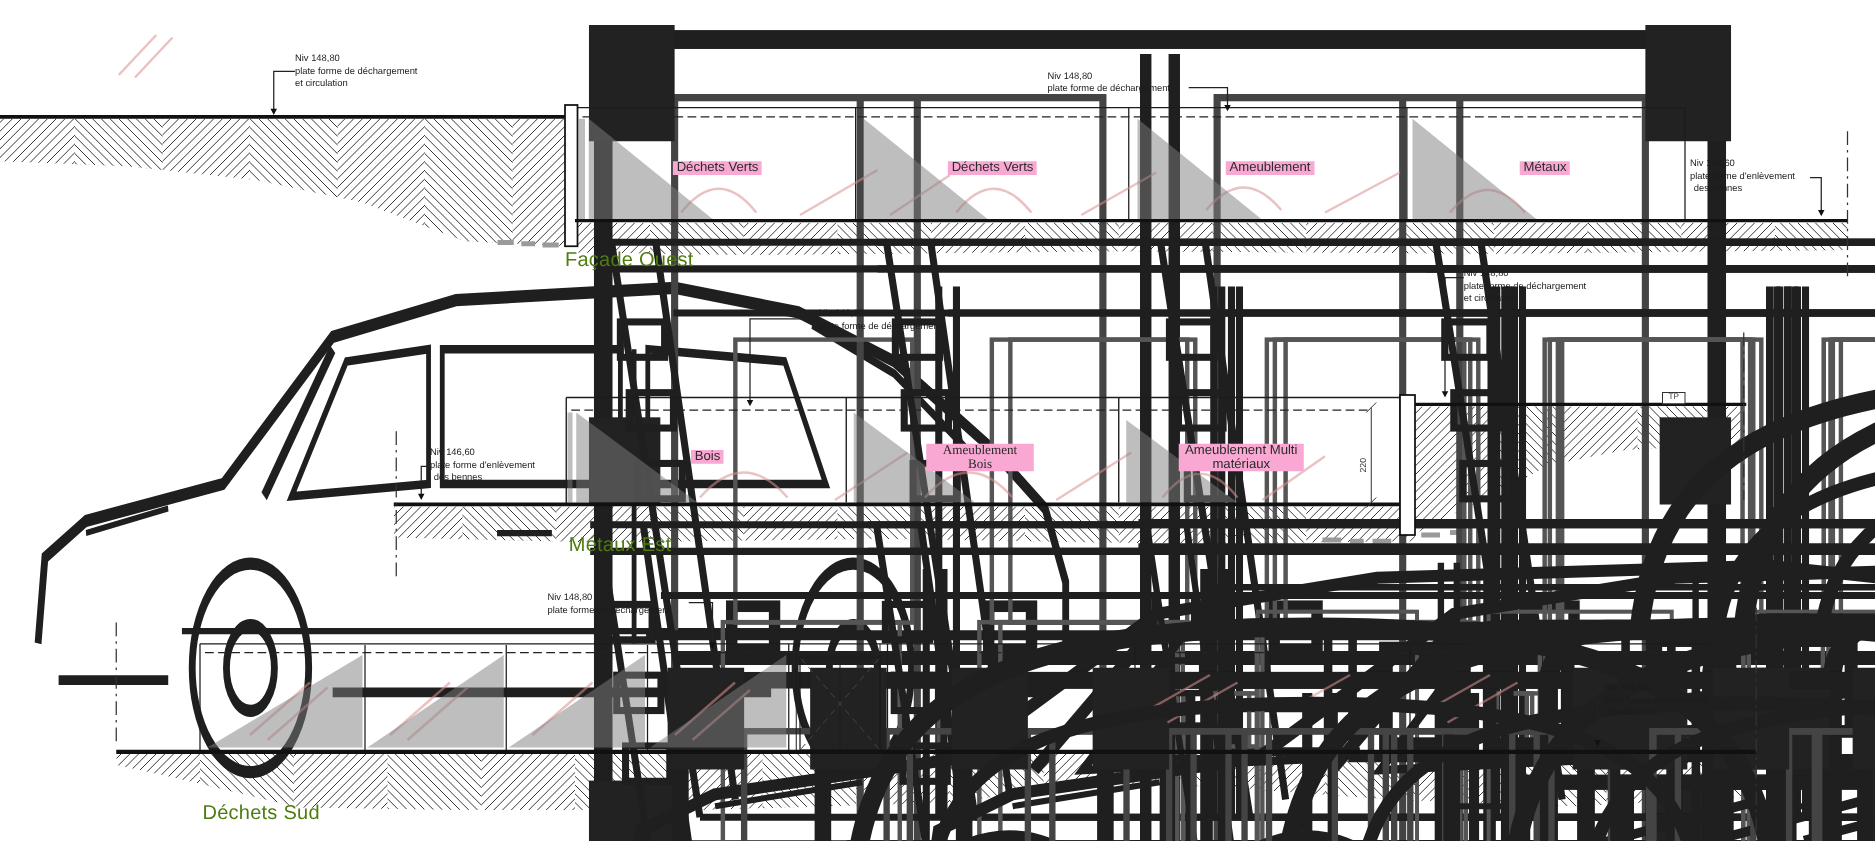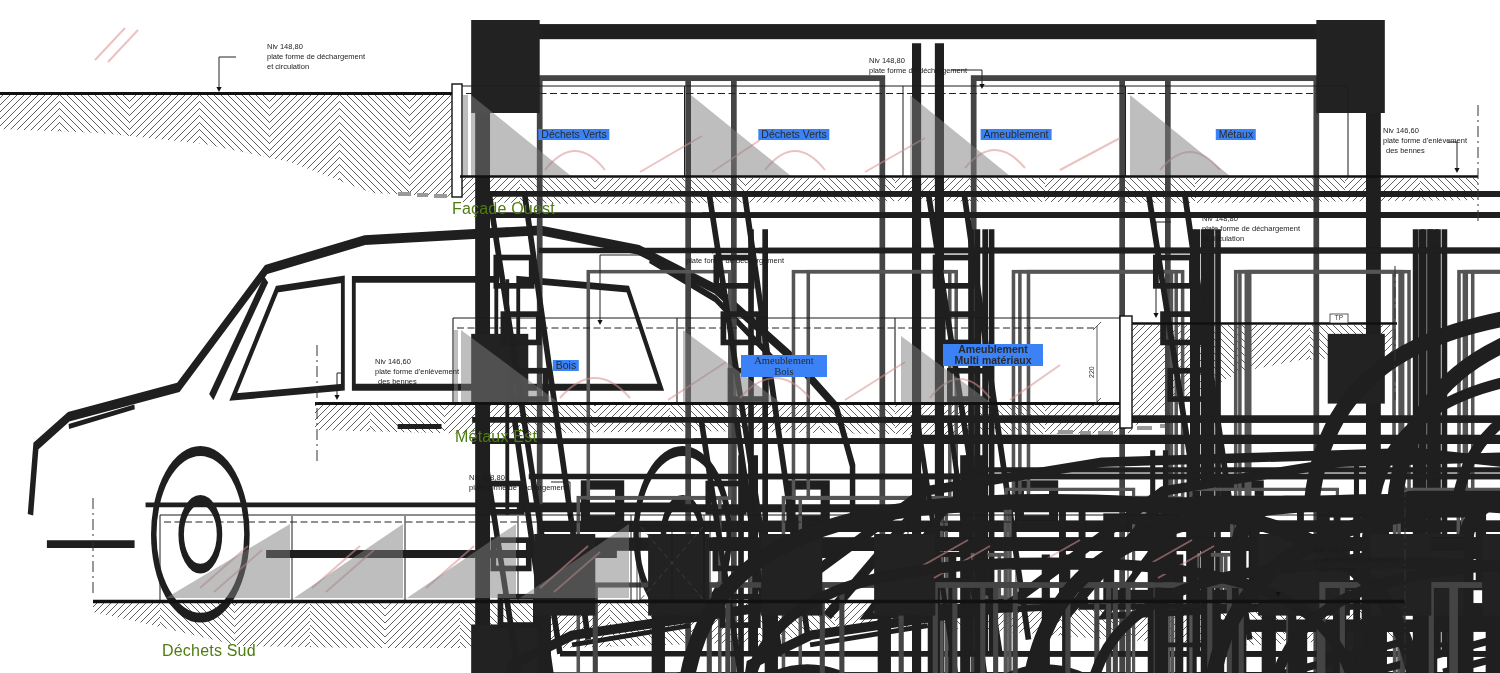--- a/index.html
+++ b/index.html
@@ -1,23 +1,23 @@
 <!DOCTYPE html>
 <html><head>
 <meta charset="utf-8">
 <style>
   html,body{margin:0;padding:0;background:#fff;}
   #stage{position:relative;width:1500px;height:673px;background:#fff;overflow:hidden;
          font-family:"Liberation Sans","DejaVu Sans",sans-serif;}
   #linework{position:absolute;left:0;top:0;}
   .title{position:absolute;font-size:16px;color:#4d7c0f;letter-spacing:.2px;}
   .ann{position:absolute;font-size:7.5px;line-height:10px;color:#1c1c1c;white-space:nowrap;}
-  .ann span{display:block;margin-left:31px;}
+  .ann span{display:block;}
   .ann span.ind{padding-left:3px;}
-  .lbl{position:absolute;transform:translateX(-50%);background:#3b82f6;padding:0 3px;
+  .lbl{position:absolute;transform:translateX(-50%);background:#f9a8d4;padding:0 3px;
        font-size:10.5px;line-height:11px;color:#2a2a2a;text-align:center;}
   .dim{position:absolute;font-size:7px;color:#333;transform:rotate(-90deg);transform-origin:left top;}
   .tp{position:absolute;font-size:6.5px;line-height:8px;color:#333;text-align:center;width:18px;}
 </style>
 </head>
 <body>
 
 <div id="stage">
 
 <svg id="linework" width="1500" height="673" viewBox="0 0 1500 673">
@@ -358,21 +358,21 @@
 <div class="title" style="left:452px;top:200px;">Façade Ouest</div>
 <div class="title" style="left:455px;top:428px;">Métaux Est</div>
 <div class="title" style="left:162px;top:642px;">Déchets Sud</div>
 
 <div class="lbl" style="left:574px;top:129px;">Déchets Verts</div>
 <div class="lbl" style="left:794px;top:129px;">Déchets Verts</div>
 <div class="lbl" style="left:1016px;top:129px;">Ameublement</div>
 <div class="lbl" style="left:1236px;top:129px;">Métaux</div>
 <div class="lbl" style="left:566px;top:360px;">Bois</div>
 <div class="lbl" style="left:784px;top:355px;max-width:80px;font-family:Liberation Serif, serif;">Ameublement Bois</div>
-<div class="lbl" style="left:993px;top:344px;max-width:94px;font-weight:bold;">Ameublement Multi matériaux</div>
+<div class="lbl" style="left:993px;top:355px;max-width:94px;">Ameublement Multi matériaux</div>
 
 <div class="ann" style="left:236px;top:42px;">
   <span>Niv 148,80</span>
   <span>plate forme de déchargement</span>
   <span>et circulation</span>
 </div>
 <div class="ann" style="left:838px;top:56px;">
   <span>Niv 148,80</span>
   <span>plate forme de déchargement</span>
 </div>

